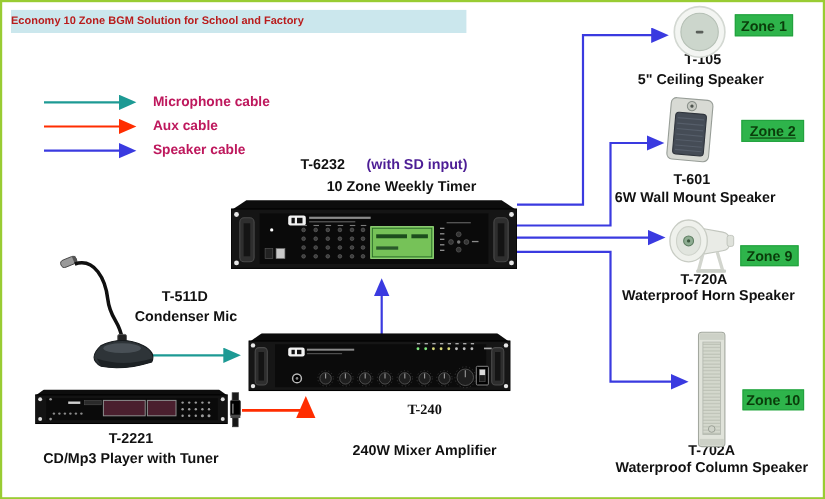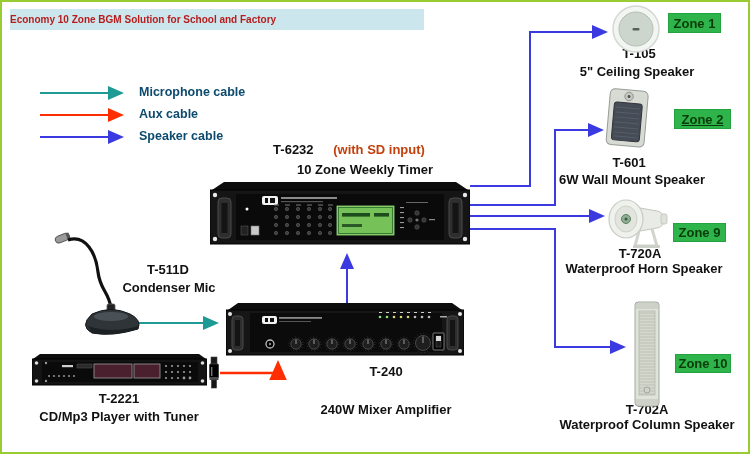--- a/index.html
+++ b/index.html
@@ -7,23 +7,23 @@
     position:relative;width:746px;height:450px;
     border:2px solid #99cc33;background:#ffffff;overflow:hidden;
     font-family:"Liberation Sans",sans-serif;
   }
   .abs{position:absolute;}
   #title-bar{
     left:8px;top:7px;width:414px;height:21px;
     background:#cbe7ed;color:#b91c1c;font-size:10px;font-weight:bold;
     line-height:21px;box-sizing:border-box;white-space:nowrap;
   }
-  .legend-label{font-size:12.5px;font-weight:bold;color:#0c4a6e;white-space:nowrap;}
+  .legend-label{font-size:12.5px;font-weight:bold;color:#be185d;white-space:nowrap;}
   .dev-label{font-size:13px;font-weight:bold;color:#111;white-space:nowrap;transform:translateX(-50%);}
-  .note-orange{color:#c2410c;margin-left:16px;}
+  .note-orange{color:#4c1d95;margin-left:16px;}
   .zone-badge{
     background:#2eb44b;border:1px solid #23a23f;color:#0a3c0a;
     font-size:13px;font-weight:bold;text-align:center;
     display:flex;align-items:center;justify-content:center;box-sizing:border-box;
   }
   svg{display:block;}
   #wires{left:0;top:0;z-index:2;pointer-events:none;}
   .device{z-index:3;}
 </style>
 </head>
@@ -221,21 +221,21 @@
       </g>
       <circle cx="197" cy="40" r="7.5" fill="#1e1e1e" stroke="#555" stroke-width="0.8"></circle>
       <circle cx="197" cy="40" r="9.5" fill="none" stroke="#3c3c3c" stroke-width="0.8" stroke-dasharray="1 2.2"></circle>
       <line x1="197" y1="40" x2="197" y2="33.5" stroke="#9a9a9a" stroke-width="1"></line>
       <rect x="207" y="30" width="11" height="17" rx="1" fill="#000" stroke="#888" stroke-width="0.9"></rect>
       <rect x="210" y="33" width="5" height="11" fill="#1b1b1b" stroke="#555" stroke-width="0.6"></rect>
       <rect x="210" y="33" width="5" height="5" fill="#d9d9d9"></rect>
     </svg>
   </div>
 
-  <div class="abs dev-label" style="left:384px;top:362px;">T-240</div>
+  <div class="abs dev-label" style="left:384px;top:362px;font-family:Liberation Serif, serif;">T-240</div>
   <div class="abs dev-label" style="left:384px;top:400px;">240W Mixer Amplifier</div>
 
   <div class="abs device" style="left:52px;top:228px;">
     <svg width="95" height="108" viewBox="0 0 95 108">
       <g transform="rotate(-22 10 8)">
         <rect x="1" y="4" width="15" height="7" rx="3.5" fill="#9a9a9a" stroke="#444" stroke-width="0.8"></rect>
         <rect x="13" y="4.5" width="3" height="6" fill="#555"></rect>
       </g>
       <path d="M 14 10 C 32 4 42 24 44 42 C 46 60 55 62 57 78" fill="none" stroke="#101010" stroke-width="3.2"></path>
       <rect x="53" y="74" width="8" height="9" rx="1.5" fill="#222" stroke="#5a5a5a" stroke-width="0.8"></rect>

